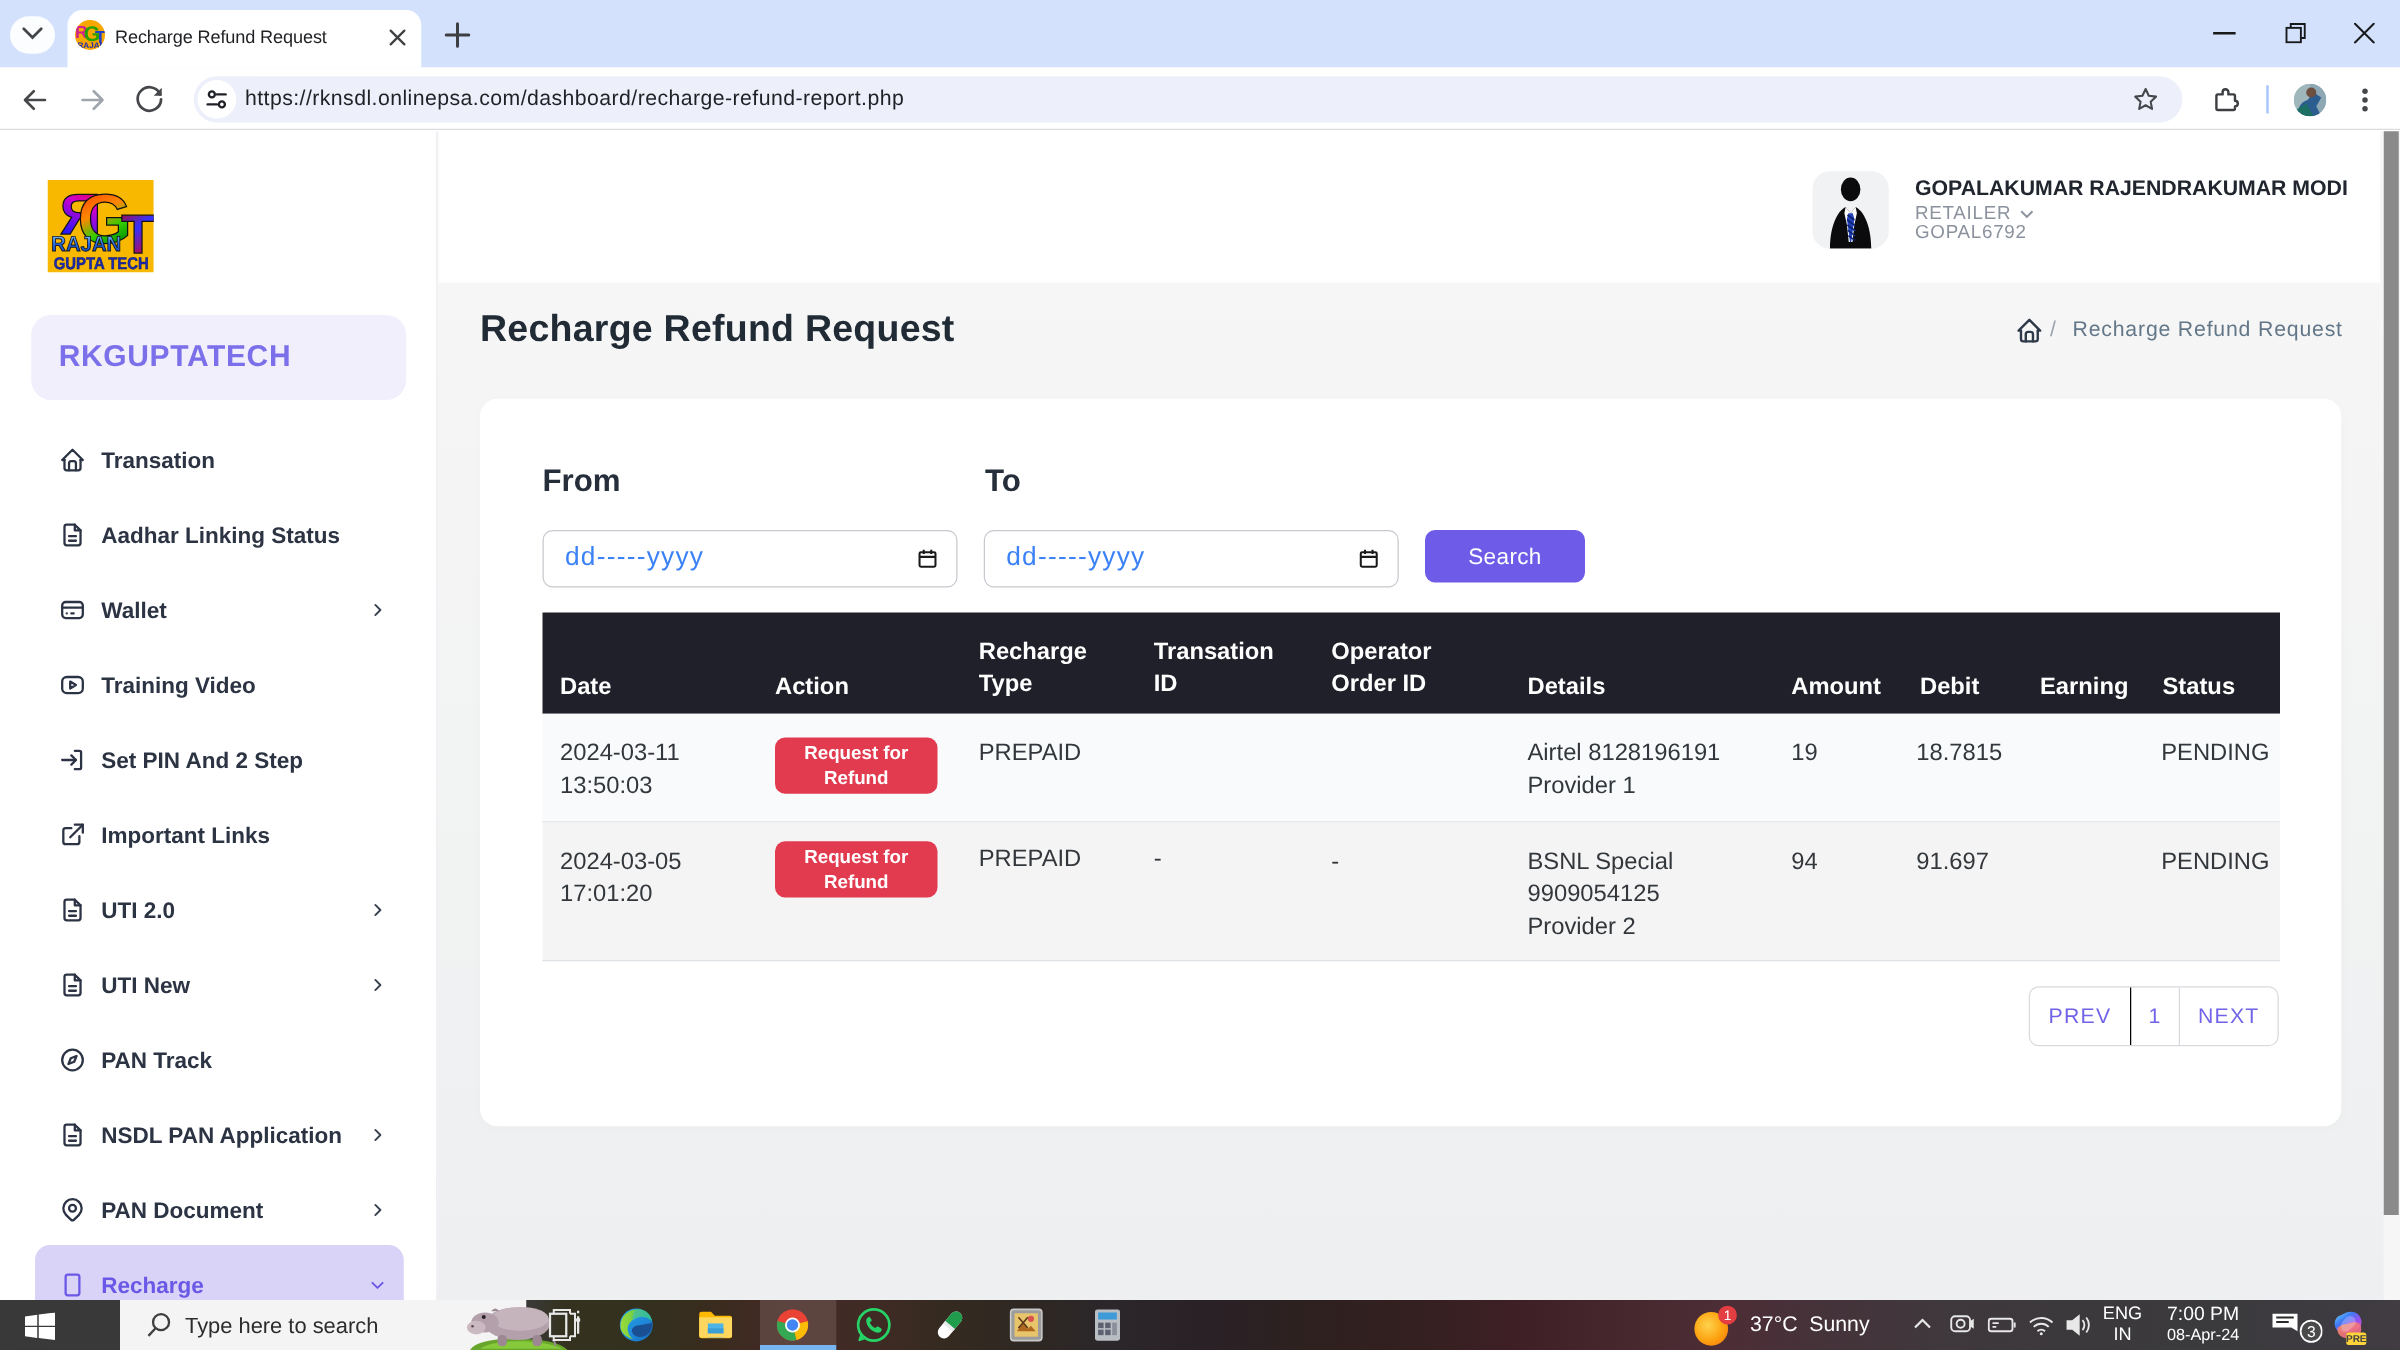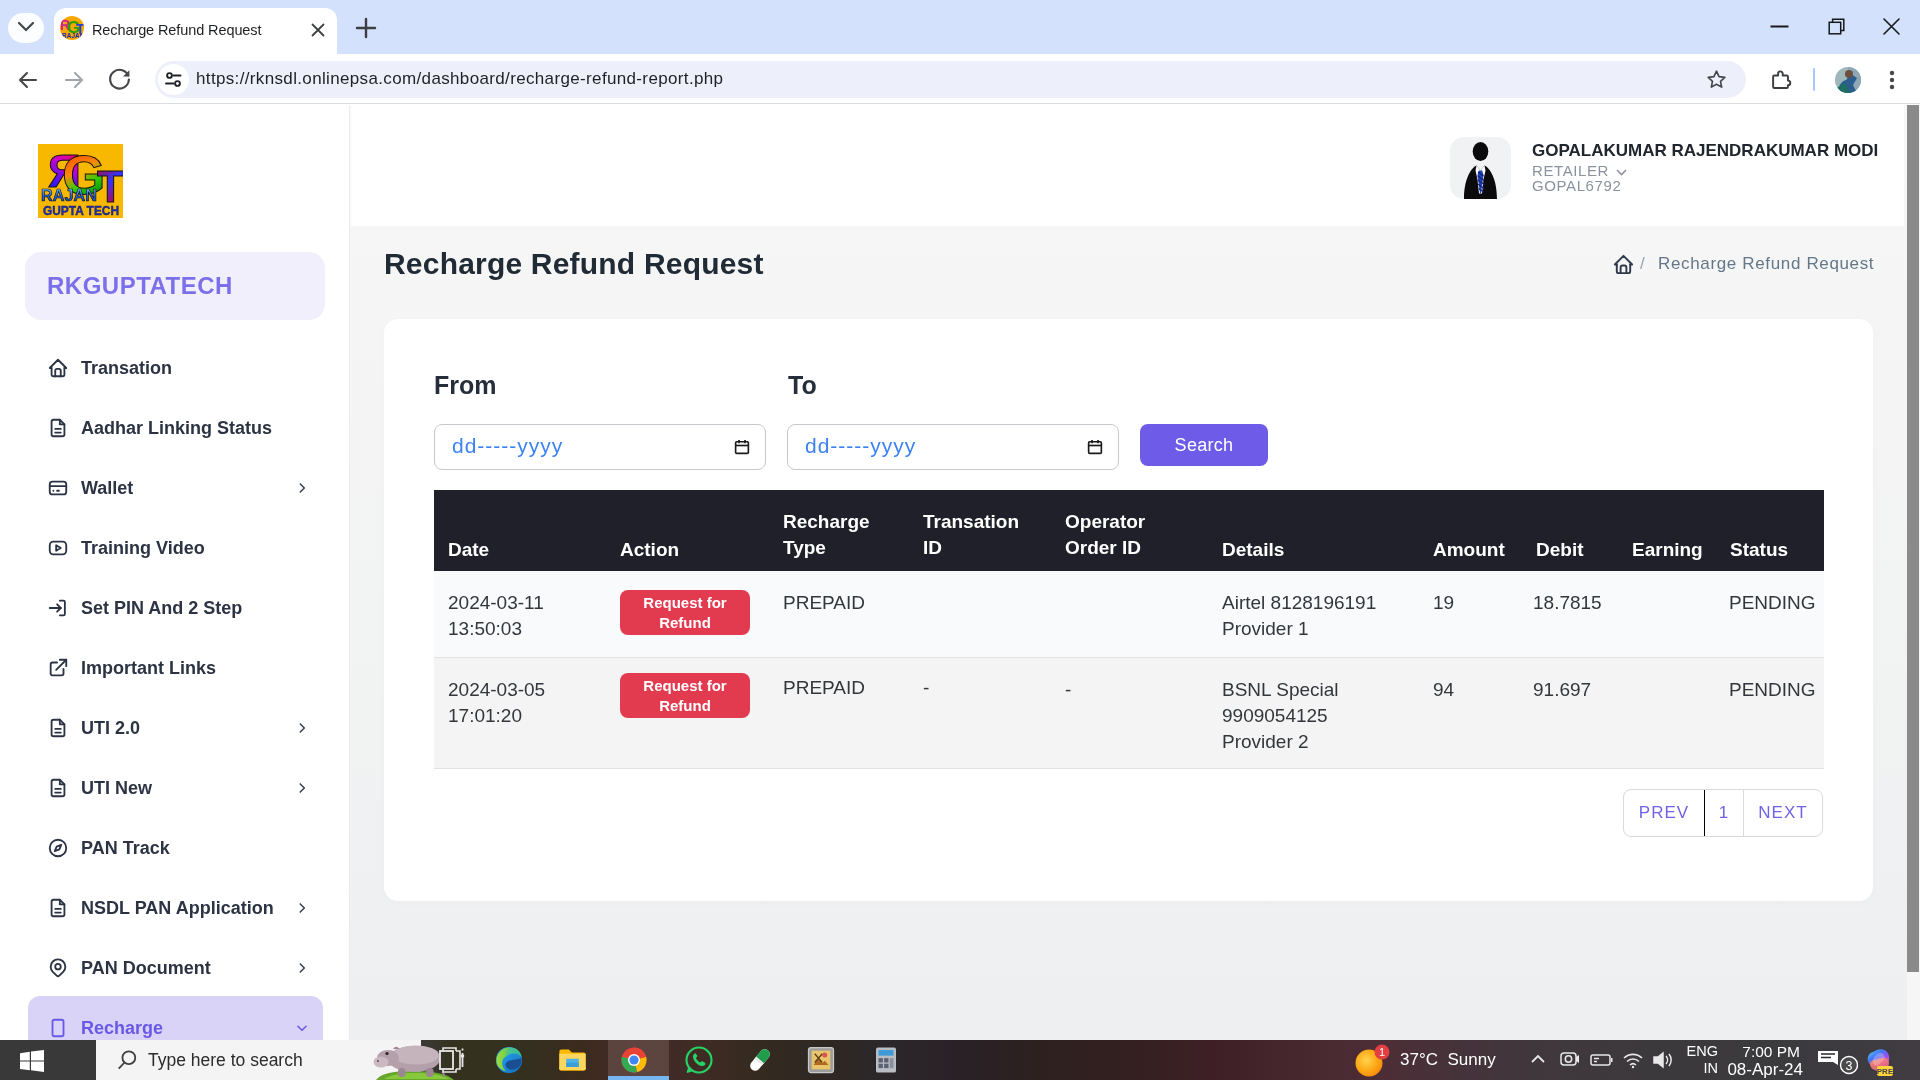--- a/index.html
+++ b/index.html
@@ -64,21 +64,21 @@
 #sthumb { position:absolute; left:0; top:0; width:12px; height:867px; background:#8a8a8a; }
 
 
 #taskbar { position:absolute; left:0; top:1040px; width:1920px; height:40px;
   background:linear-gradient(90deg,#3a3939 0%,#3b3a39 21.9%,#34321f 23.5%,#33301f 27%,#3a2b1e 30%,#452a28 33%,#3f2b24 36.5%,#342a20 39.5%,#2e2722 43%,#2b272a 46%,#2a2127 50%,#2d2120 54%,#32201f 58%,#3d1f25 63%,#4a2a31 69%,#4d2d36 72%,#45333a 76%,#3f383c 81%,#3b393c 87%,#3b3a3d 93%,#403c42 100%); }
 #tsearch { position:absolute; left:60px; top:0; width:325px; height:40px; background:#f4f4f4;margin-left:36px; }
 #tsearch .t { position:absolute; left:52px; top:10px; font-size:17.5px; color:#2c2c2c; }
 #chromecell { position:absolute; left:608px; top:0; width:61px; height:40px; background:rgba(125,99,94,0.45); }
 #chromeline { position:absolute; left:608px; top:36px; width:61px; height:4px; background:#76b5f0; }
 .ticon { position:absolute; top:5px; }
-.trtxt { position:absolute; color:#fff; font-size:15px; text-align:right; }
+.trtxt { position:absolute; color:#fff; font-size:15px; text-align:center; }
 </style>
 </head>
 <body>
 
 <div id="tabstrip">
   <div id="tabsearch"></div>
   <svg class="abs" style="left:17px;top:21px" width="18" height="12" viewBox="0 0 18 12">
       <path d="M2 2l7 7 7-7" stroke="#434649" stroke-width="2.2" fill="none" stroke-linecap="round"></path>
     </svg>
   <div id="tab">
@@ -534,21 +534,21 @@
       <path d="M2 7a13 13 0 0 1 18 0M5 10.5a8.5 8.5 0 0 1 12 0M8 14a4.5 4.5 0 0 1 6 0"></path>
       <circle cx="11" cy="16" r="1.2" fill="#e8e8e8" stroke="none"></circle>
     </svg>
   <svg class="abs" style="left:1652px;top:11px" width="22" height="18" viewBox="0 0 22 18" fill="none" stroke="#e8e8e8" stroke-width="1.5">
       <path d="M2 6h4l5-4v14l-5-4H2z" fill="#e8e8e8"></path>
       <path d="M14 5a6 6 0 0 1 0 8M17 3a9.5 9.5 0 0 1 0 12"></path>
     </svg>
   <div class="trtxt" style="left:1678px;top:3px;width:40px;font-size:14.5px">ENG</div>
   <div class="trtxt" style="left:1678px;top:20px;width:40px;font-size:14.5px">IN</div>
   <div class="trtxt" style="left:1725px;top:3px;width:75px;font-size:15.5px">7:00 PM</div>
-  <div class="trtxt" style="left:1722px;top:20px;width:81px;font-size:17px">08-Apr-24</div>
+  <div class="trtxt" style="left:1722px;top:20px;width:81px;font-size:13px">08-Apr-24</div>
   <svg class="abs" style="left:1816px;top:9px" width="42" height="26" viewBox="0 0 42 26">
     <path d="M2 2h20v14l-5-3H2z" fill="#fff"></path>
     <path d="M5 5h14M5 8.5h10" stroke="#2a2a2a" stroke-width="1.6"></path>
     <circle cx="33" cy="16" r="8.5" fill="#4a4a4a" stroke="#fff" stroke-width="1.4"></circle>
     <text x="33" y="20.5" font-size="12.5" fill="#fff" text-anchor="middle" font-family="Liberation Sans">3</text>
   </svg>
   <svg class="abs" style="left:1864px;top:7px" width="30" height="30" viewBox="0 0 30 30">
     <defs>
         <linearGradient id="cop" x1="0" y1="0" x2="1" y2="1">
           <stop offset="0" stop-color="#6ee0f7"></stop>

